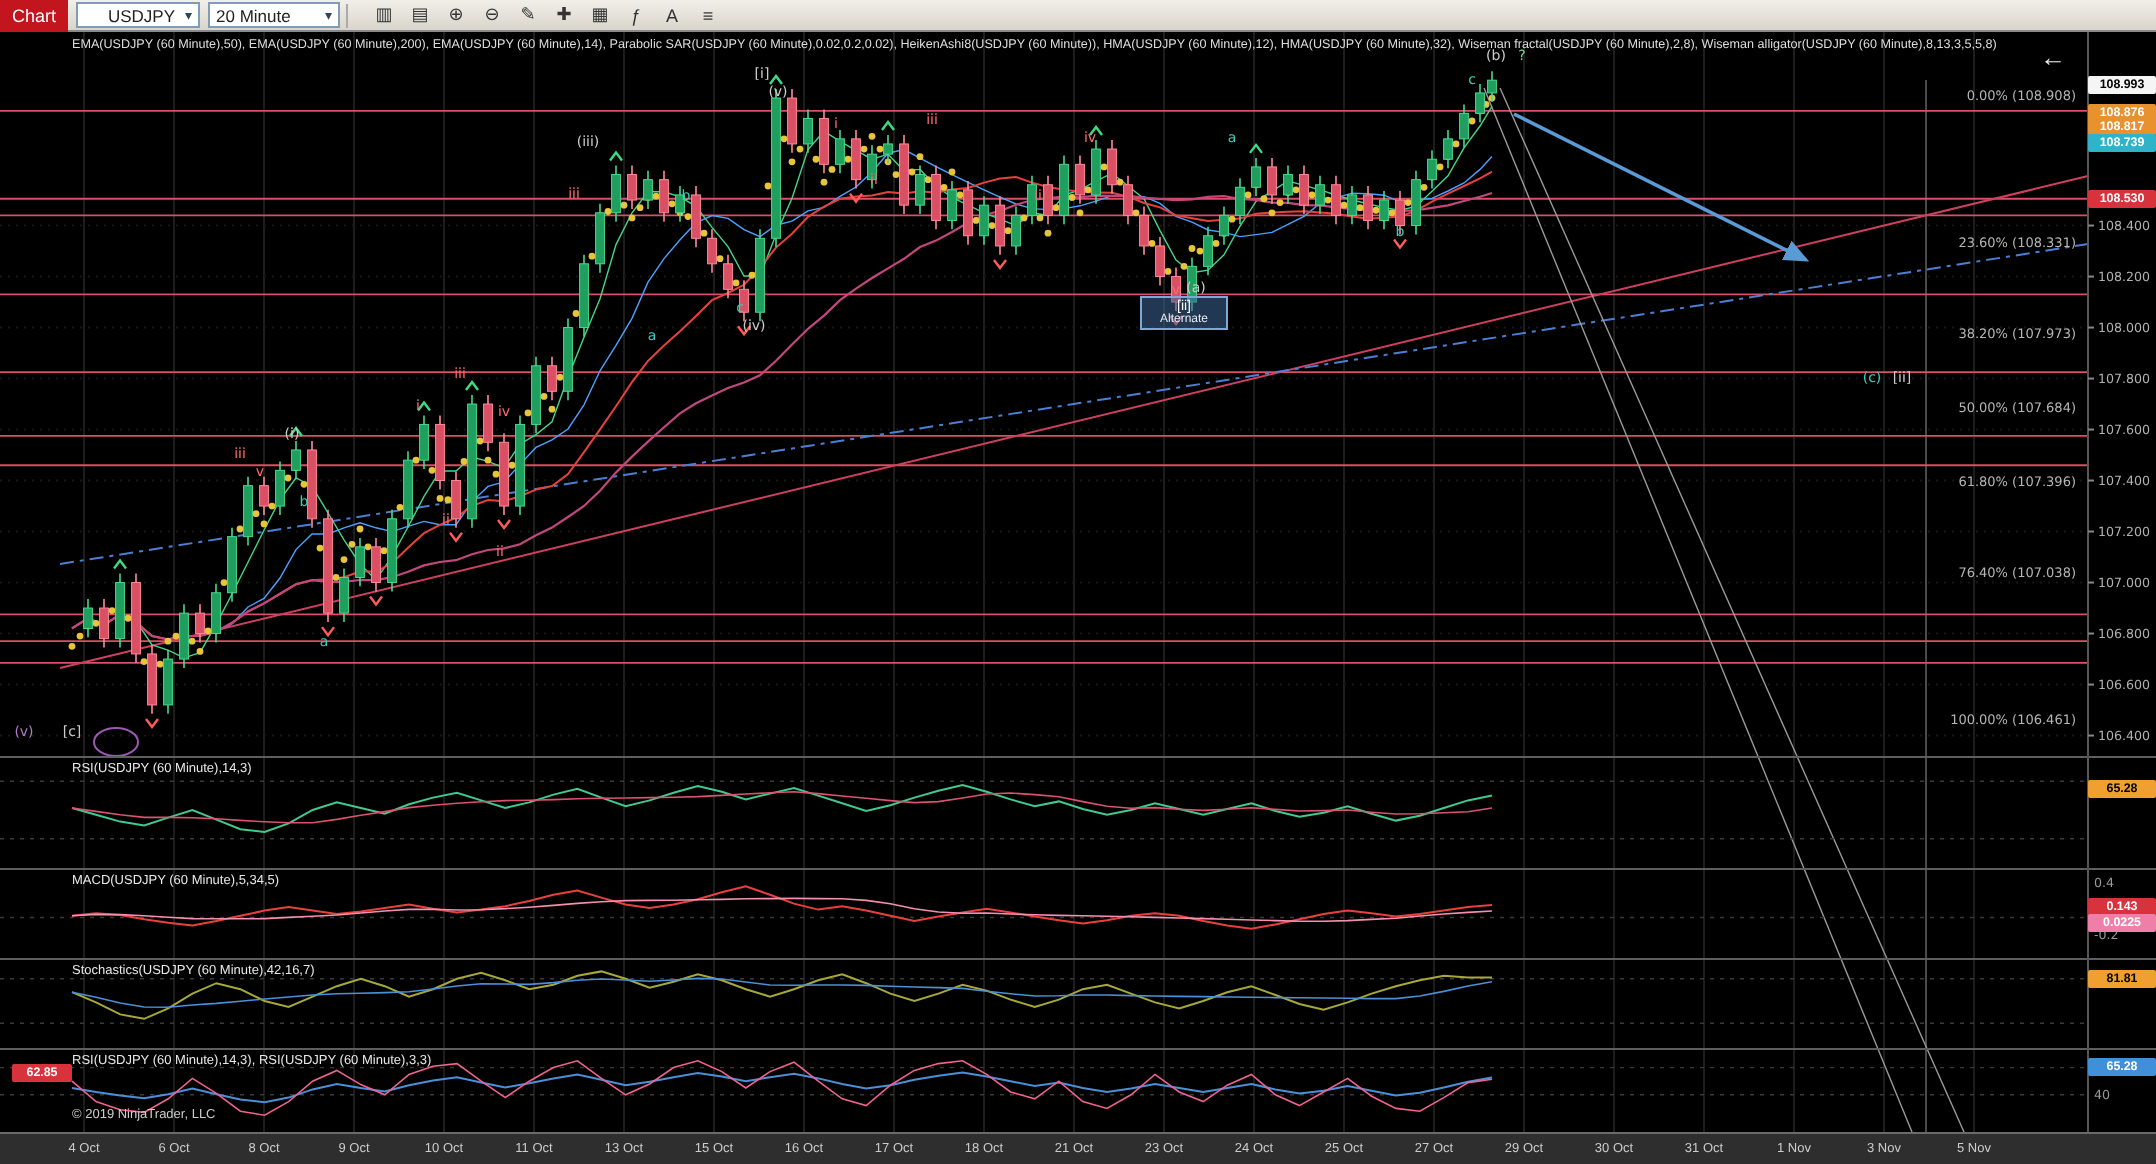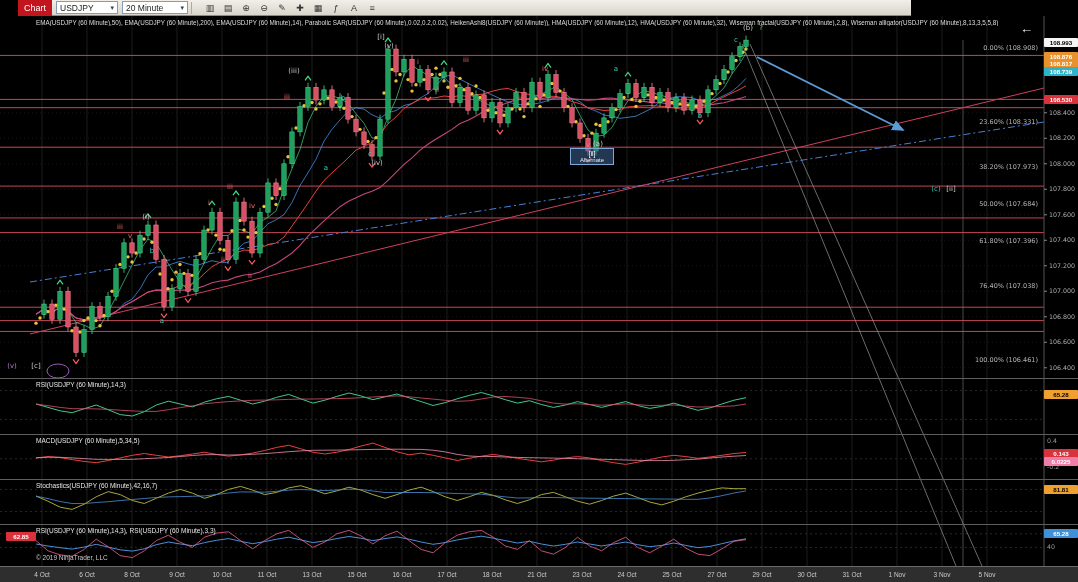--- a/index.html
+++ b/index.html
@@ -1,29 +1,29 @@
 <!DOCTYPE html>
 <html><head>
 <meta charset="utf-8">
 <style>
   html,body{margin:0;padding:0;background:#000;}
   *{box-sizing:border-box;}
   .app{position:relative;width:1078px;height:582px;background:#000;overflow:hidden;
        font-family:"Liberation Sans","DejaVu Sans",sans-serif;}
   svg text{font-family:"DejaVu Sans",sans-serif;}
   
-  .toolbar{position:absolute;top:0;left:0;width:893px;height:16px;z-index:5;
+  .toolbar{position:absolute;top:0;left:0;width:1078px;height:16px;z-index:5;
     background:linear-gradient(#f2efe9,#d9d5cc);border-bottom:1px solid #8a8a8a;
-    display:flex;align-items:center;font-size:9px;color:#222;margin-left:18px;}
+    display:flex;align-items:center;font-size:9px;color:#222;}
   .chart-tab{background:#c2151e;color:#fff;height:16px;display:flex;align-items:center;
     padding:0 6px;font-size:9px;cursor:pointer;}
   .combo{background:#fff;border:1px solid #7f9db9;height:13px;margin-left:4px;padding:0 3px;
     display:flex;align-items:center;justify-content:space-between;font-size:8.5px;cursor:pointer;}
   .combo .caret{font-size:7px;color:#345;margin-left:5px;}
-  .combo.instrument{width:62px;}
+  .combo.instrument{width:62px;justify-content:flex-end;}
   .combo.period{width:66px;}
   .tb-icons{display:flex;align-items:center;margin-left:6px;}
   .tb-btn{width:16px;height:13px;display:flex;align-items:center;justify-content:center;
     font-size:9px;color:#333;margin:0 1px;cursor:pointer;border:1px solid transparent;}
   .tb-sep{width:1px;height:12px;background:#aaa;margin:0 3px;}
   
   #svg{position:absolute;top:0;left:0;z-index:1;}
   
   .ind-label{position:absolute;top:19px;left:36px;width:1000px;z-index:2;color:#ddd;
     font-size:6.3px;white-space:nowrap;overflow:hidden;}

